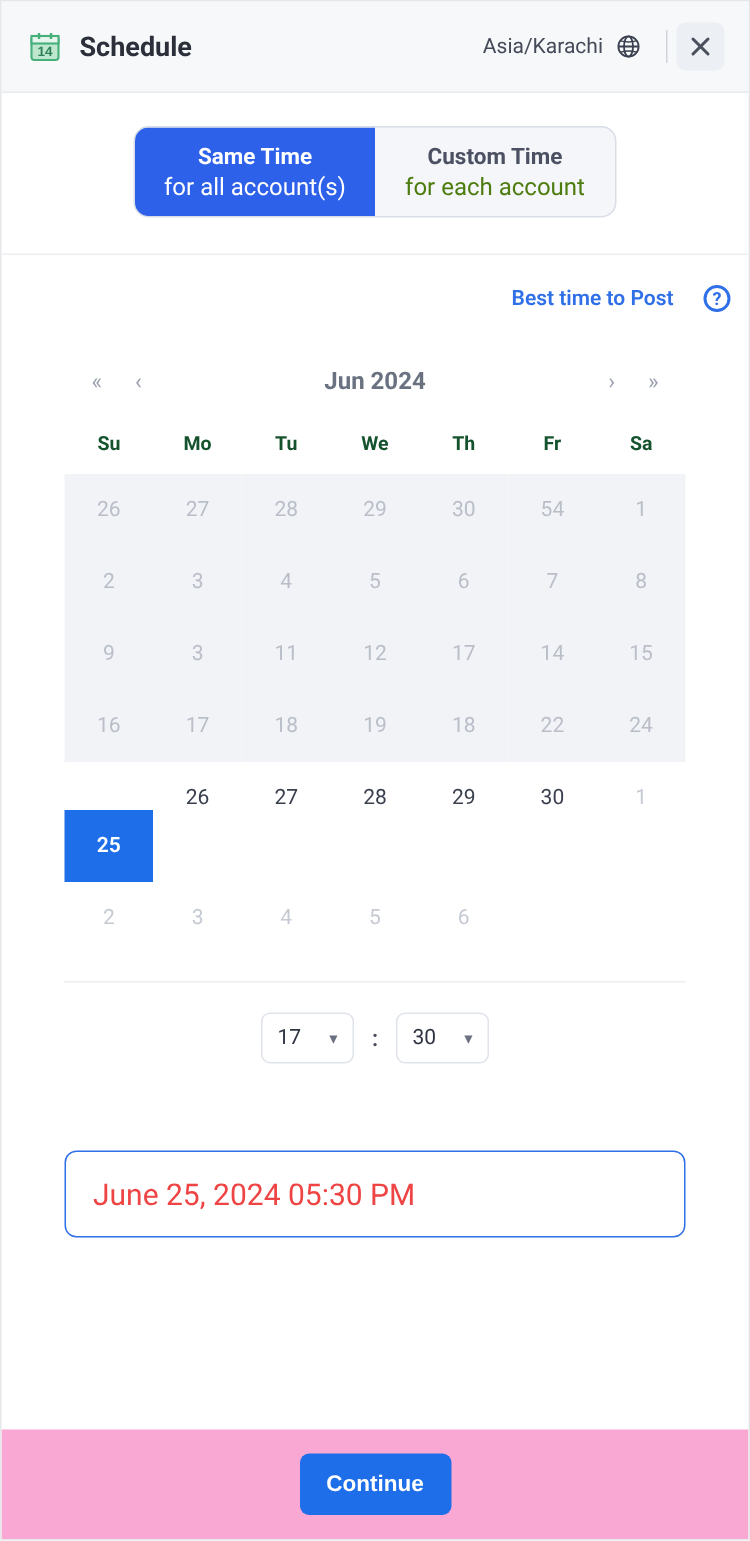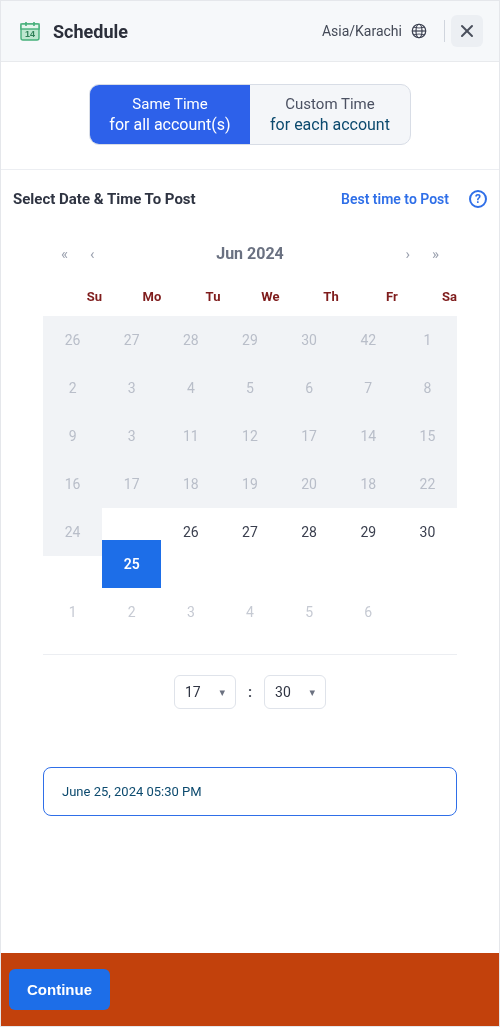--- a/index.html
+++ b/index.html
@@ -68,28 +68,28 @@
     border-radius: 10px;
     overflow:hidden;
     background:#f4f6f9;
   }
   .tab {
     width: 160px;
     text-align:center;
     padding: 10px 8px 10px;
     cursor:pointer;
   }
-  .tab .tab-title { font-size:15px; font-weight:400; }
+  .tab .tab-title { font-size:15px; font-weight:700; }
   .tab .tab-sub { font-size:16px; margin-top:2px; }
   .tab.active {
     background:#2d61ea;
     color:#fff;
   }
   .tab.inactive .tab-title { color:#4b5162; }
-  .tab.inactive .tab-sub { color:#0c4a6e; }
+  .tab.inactive .tab-sub { color:#4d7c0f; }
 
   .body-sep { height:1px; background:#eceef2; }
 
   
   .section-row {
     display:flex;
     align-items:center;
     padding: 20px 12px 10px;
   }
   .section-row .sect-title {
@@ -140,23 +140,22 @@
   }
 
   .cal-grid {
     display:grid;
     grid-template-columns: repeat(7, 1fr);
     text-align:center;
   }
   .cal-dow {
     font-size:13px;
     font-weight:700;
-    color:#7f1d1d;
+    color:#14532d;
     padding:12px 0;
-    text-align:right;
   }
   .cal-cell {
     height:48px;
     display:flex;
     align-items:center;
     justify-content:center;
     font-size:14px;
     cursor:pointer;
   }
   .cal-cell.outside { color:#b9bec9; background:#f1f3f6; }
@@ -192,31 +191,31 @@
     cursor:pointer;
   }
   .chev-down { font-size:11px; color:#6b7180; }
   .time-colon { font-size:15px; color:#454a57; font-weight:600; }
 
   .summary-box {
     margin: 58px 42px 0;
     border:1px solid #2f6fe8;
     border-radius:8px;
     padding:16px 18px;
-    color:#0c4a6e;
-    font-size:13px;
+    color:#ef4444;
+    font-size:20px;
   }
 
   
   .footer {
     margin-top:auto;
-    background:#c2410c;
+    background:#f9a8d4;
     padding:16px 8px;
     display:flex;
-    justify-content:flex-start;
+    justify-content:center;
   }
   .continue-btn {
     background:#1d6ee8;
     color:#fff;
     border:none;
     border-radius:6px;
     padding:12px 18px;
     font-size:15px;
     font-weight:600;
     cursor:pointer;
@@ -264,21 +263,20 @@
     </div>
     <div class="tab inactive">
       <div class="tab-title">Custom Time</div>
       <div class="tab-sub">for each account</div>
     </div>
   </div>
 </div>
 <div class="body-sep"></div>
 
 <div class="section-row">
-  <span class="sect-title">Select Date &amp; Time To Post</span>
   <span class="spacer"></span>
   <span class="best-link">
     <span>Best time to Post</span>
     <span class="q-icon">?</span>
   </span>
 </div>
 
 <div class="cal-area">
   <div class="cal-nav">
     <div class="left-group">
@@ -300,41 +298,40 @@
       <div class="cal-dow">Th</div>
       <div class="cal-dow">Fr</div>
       <div class="cal-dow">Sa</div>
     </div>
   <div class="cal-grid" id="cal-body">
       <div class="cal-cell outside">26</div>
       <div class="cal-cell outside">27</div>
       <div class="cal-cell outside">28</div>
       <div class="cal-cell outside">29</div>
       <div class="cal-cell outside">30</div>
-      <div class="cal-cell outside">42</div>
+      <div class="cal-cell outside">54</div>
       <div class="cal-cell disabled">1</div>
       <div class="cal-cell disabled">2</div>
       <div class="cal-cell disabled">3</div>
       <div class="cal-cell disabled">4</div>
       <div class="cal-cell disabled">5</div>
       <div class="cal-cell disabled">6</div>
       <div class="cal-cell disabled">7</div>
       <div class="cal-cell disabled">8</div>
       <div class="cal-cell disabled">9</div>
       <div class="cal-cell disabled">3</div>
       <div class="cal-cell disabled">11</div>
       <div class="cal-cell disabled">12</div>
       <div class="cal-cell disabled">17</div>
       <div class="cal-cell disabled">14</div>
       <div class="cal-cell disabled">15</div>
       <div class="cal-cell disabled">16</div>
       <div class="cal-cell disabled">17</div>
       <div class="cal-cell disabled">18</div>
       <div class="cal-cell disabled">19</div>
-      <div class="cal-cell disabled">20</div>
       <div class="cal-cell disabled">18</div>
       <div class="cal-cell disabled">22</div>
       <div class="cal-cell disabled">24</div>
       <div class="cal-cell selected">25</div>
       <div class="cal-cell inmonth">26</div>
       <div class="cal-cell inmonth">27</div>
       <div class="cal-cell inmonth">28</div>
       <div class="cal-cell inmonth">29</div>
       <div class="cal-cell inmonth">30</div>
       <div class="cal-cell next-outside">1</div>

